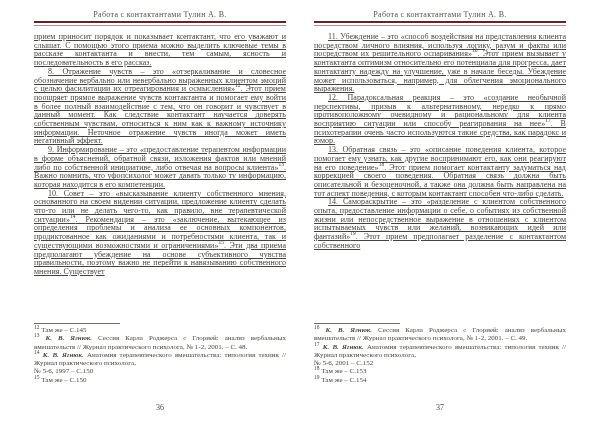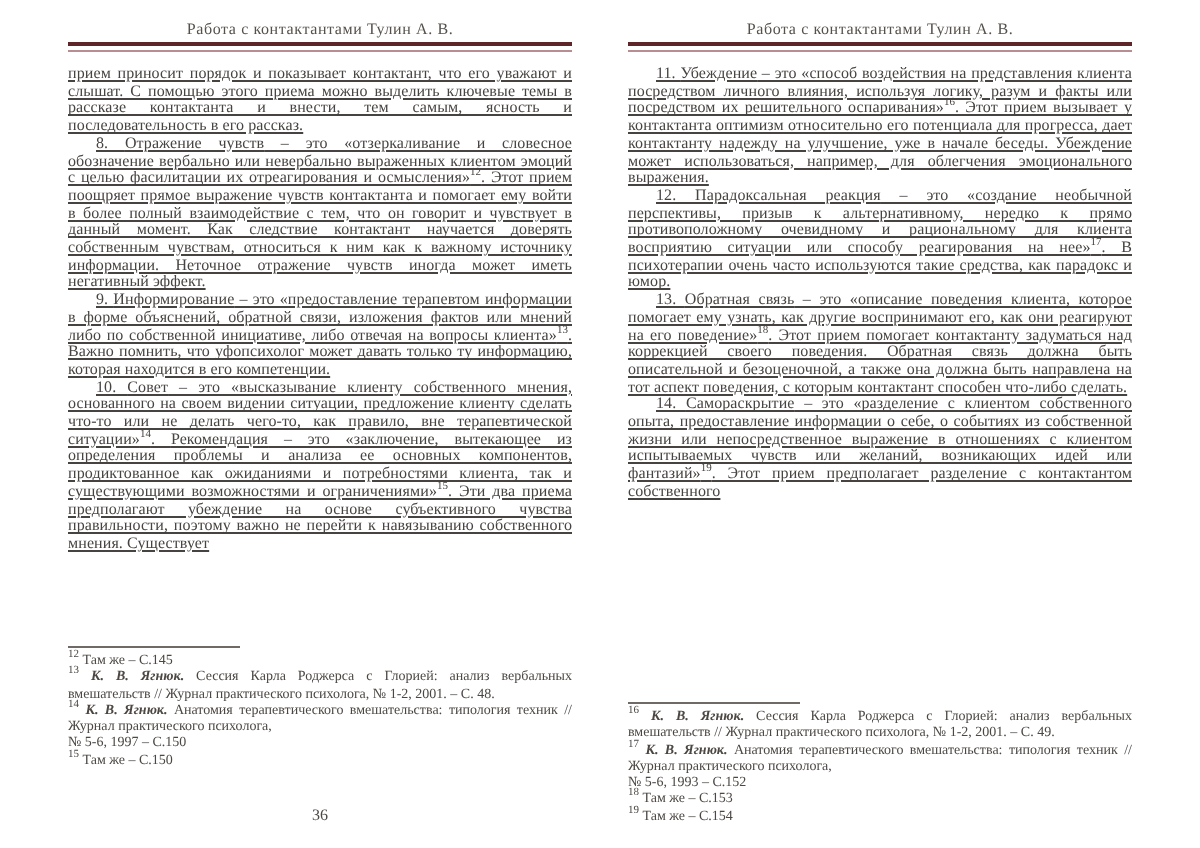--- a/index.html
+++ b/index.html
@@ -95,19 +95,20 @@
     <div class="header-rule"></div>
     <div class="page-body">
         <p class="para indent"><span>11. </span><span class="u">Убеждение</span><span> – это «способ воздействия на представления клиента посредством личного влияния, используя логику, разум и факты или посредством их решительного оспаривания»</span><sup>16</sup><span>. Этот прием вызывает у контактанта оптимизм относительно его потенциала для прогресса, дает контактанту надежду на улучшение, уже в начале беседы. Убеждение может использоваться, например, для облегчения эмоционального выражения.</span></p>
         <p class="para indent"><span>12. </span><span class="u">Парадоксальная реакция</span><span> – это «создание необычной перспективы, призыв к альтернативному, нередко к прямо противоположному очевидному и рациональному для клиента восприятию ситуации или способу реагирования на нее»</span><sup>17</sup><span>. В психотерапии очень часто используются такие средства, как парадокс и юмор.</span></p>
         <p class="para indent"><span>13. </span><span class="u">Обратная связь</span><span> – это «описание поведения клиента, которое помогает ему узнать, как другие воспринимают его, как они реагируют на его поведение»</span><sup>18</sup><span>. Этот прием помогает контактанту задуматься над коррекцией своего поведения. Обратная связь должна быть описательной и безоценочной, а также она должна быть направлена на тот аспект поведения, с которым контактант способен что-либо сделать.</span></p>
         <p class="para indent"><span>14. </span><span class="u">Самораскрытие</span><span> – это «разделение с клиентом собственного опыта, предоставление информации о себе, о событиях из собственной жизни или непосредственное выражение в отношениях с клиентом испытываемых чувств или желаний, возникающих идей или фантазий»</span><sup>19</sup><span>. Этот прием предполагает разделение с контактантом собственного</span></p>
       </div>
     <div class="footnote-sep"></div>
     <div class="footnotes">
         <div class="footnote"><sup>16</sup><span> </span><span class="i">К. В. Ягнюк.</span><span> Сессия Карла Роджерса с Глорией: анализ вербальных вмешательств // Журнал практического психолога, № 1-2, 2001. – С. 49.</span></div>
-        <div class="footnote"><sup>17</sup><span> </span><span class="i">К. В. Ягнюк.</span><span> Анатомия терапевтического вмешательства: типология техник // Журнал практического психолога,</span><br><span>№ 5-6, 1993 – С.152</span></div>
+        <div class="footnote"><sup>17</sup><span> </span><span class="i">К. В. Ягнюк.</span><span> Анатомия терапевтического вмешательства: типология техник // Журнал практического психолога,</span><br><span>№ 5-6, 2001 – С.152</span></div>
         <div class="footnote"><sup>18</sup><span> Там же – С.153</span></div>
         <div class="footnote"><sup>19</sup><span> Там же – С.154</span></div>
       </div>
+    <div class="page-number">37</div>
   </section>
 
 </div>
 
 </body></html>

